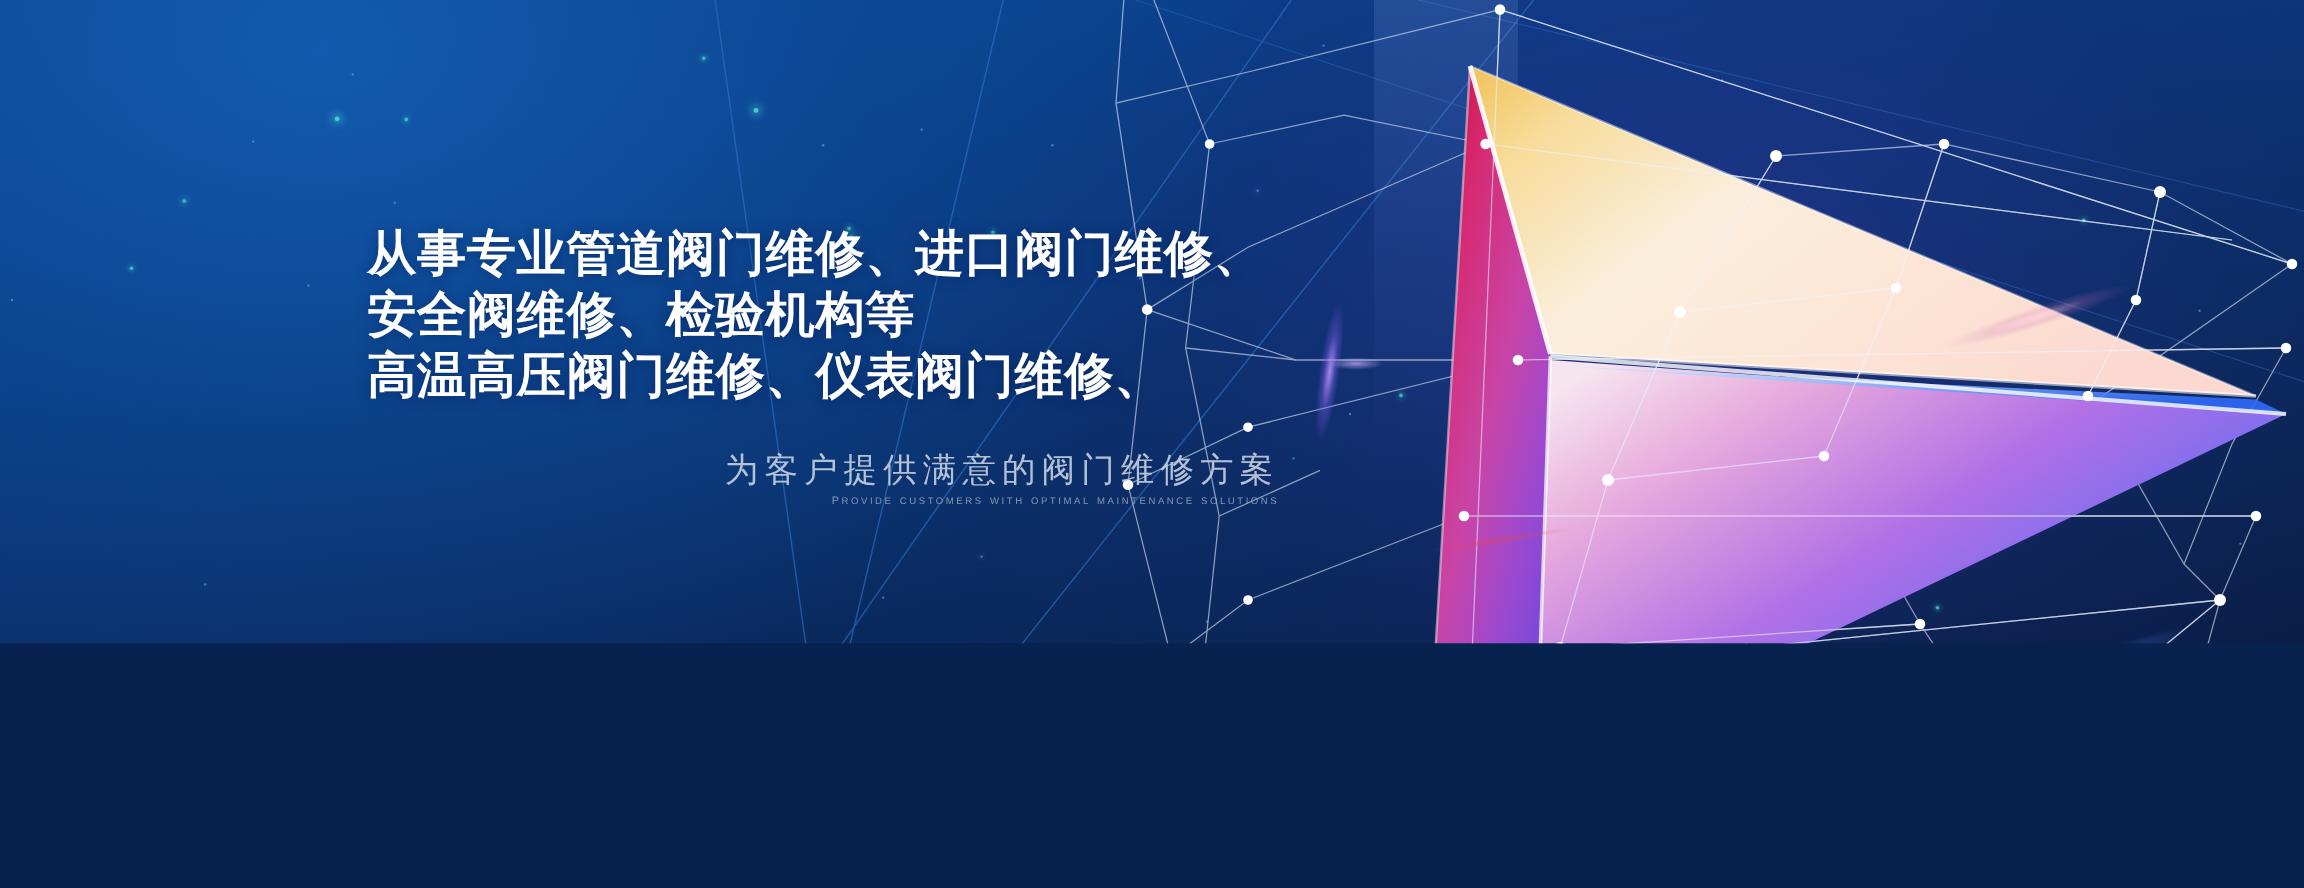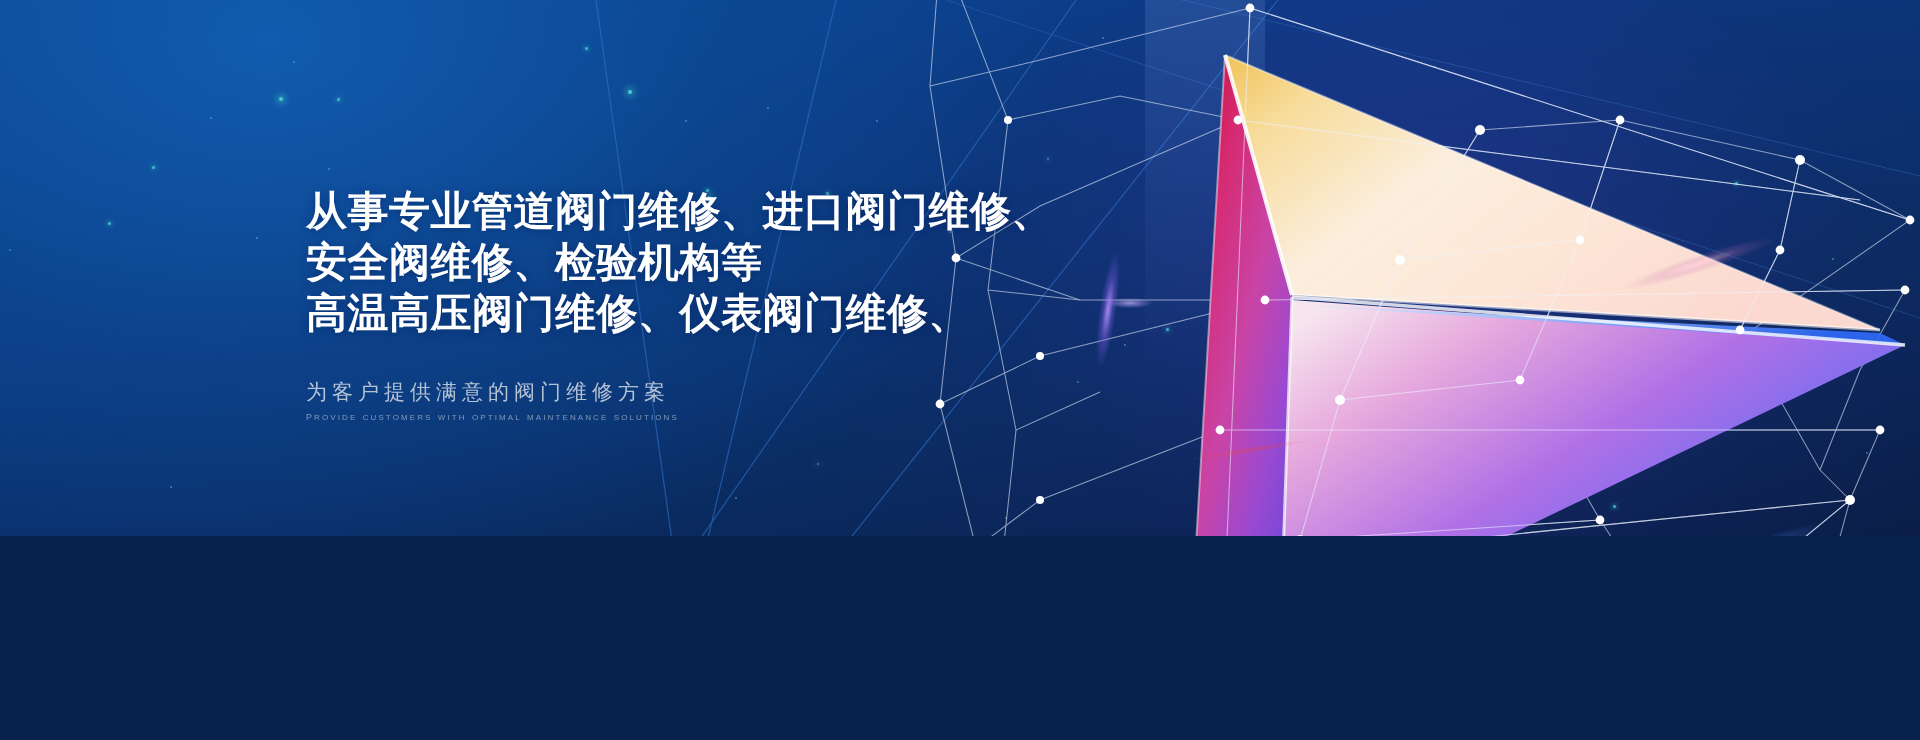--- a/index.html
+++ b/index.html
@@ -82,37 +82,39 @@
     font-weight:700;
     color:#ffffff;
     letter-spacing:.5px;
     text-shadow:0 1px 10px rgba(0,30,90,.55);
     white-space:nowrap;
   }
   .headline .hl-line { display:block; }
 
   .sub-wrap { margin-top:38px; }
   .sub-cn {
-    font-size:21px;
+    font-size:28px;
     line-height:30px;
     letter-spacing:5px;
     color:#c3cede;
     opacity:.92;
     font-weight:400;
     white-space:nowrap;
+    text-align:right;
   }
   .sub-en {
     margin-top:1px;
     font-size:11.5px;
     letter-spacing:2.1px;
     color:#93a6bf;
     opacity:.88;
     font-variant:small-caps;
     text-transform:lowercase;
     white-space:nowrap;
+    text-align:right;
   }
   .sub-en::first-letter { font-size:13.5px; }
 
   
   .graphic {
     position:absolute;
     right:0; top:0;
     width:1000px; height:740px;
     pointer-events:none;
   }

